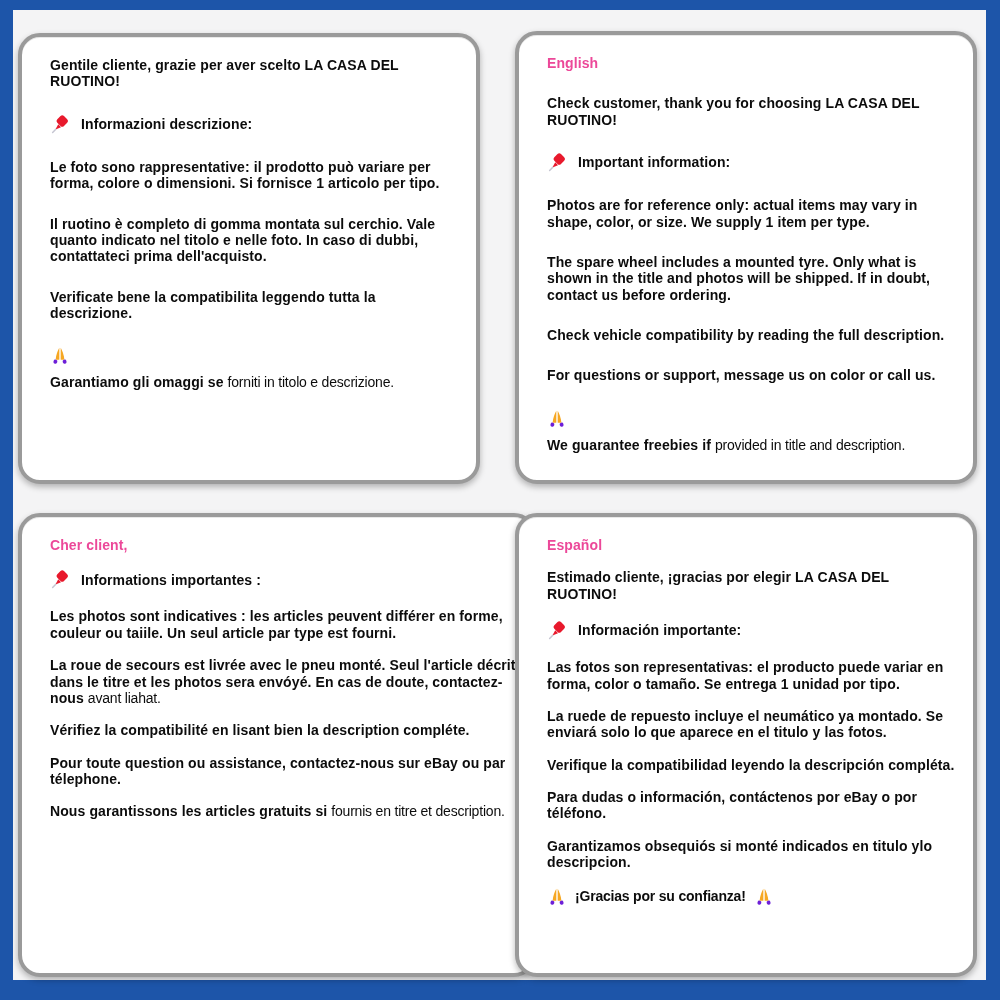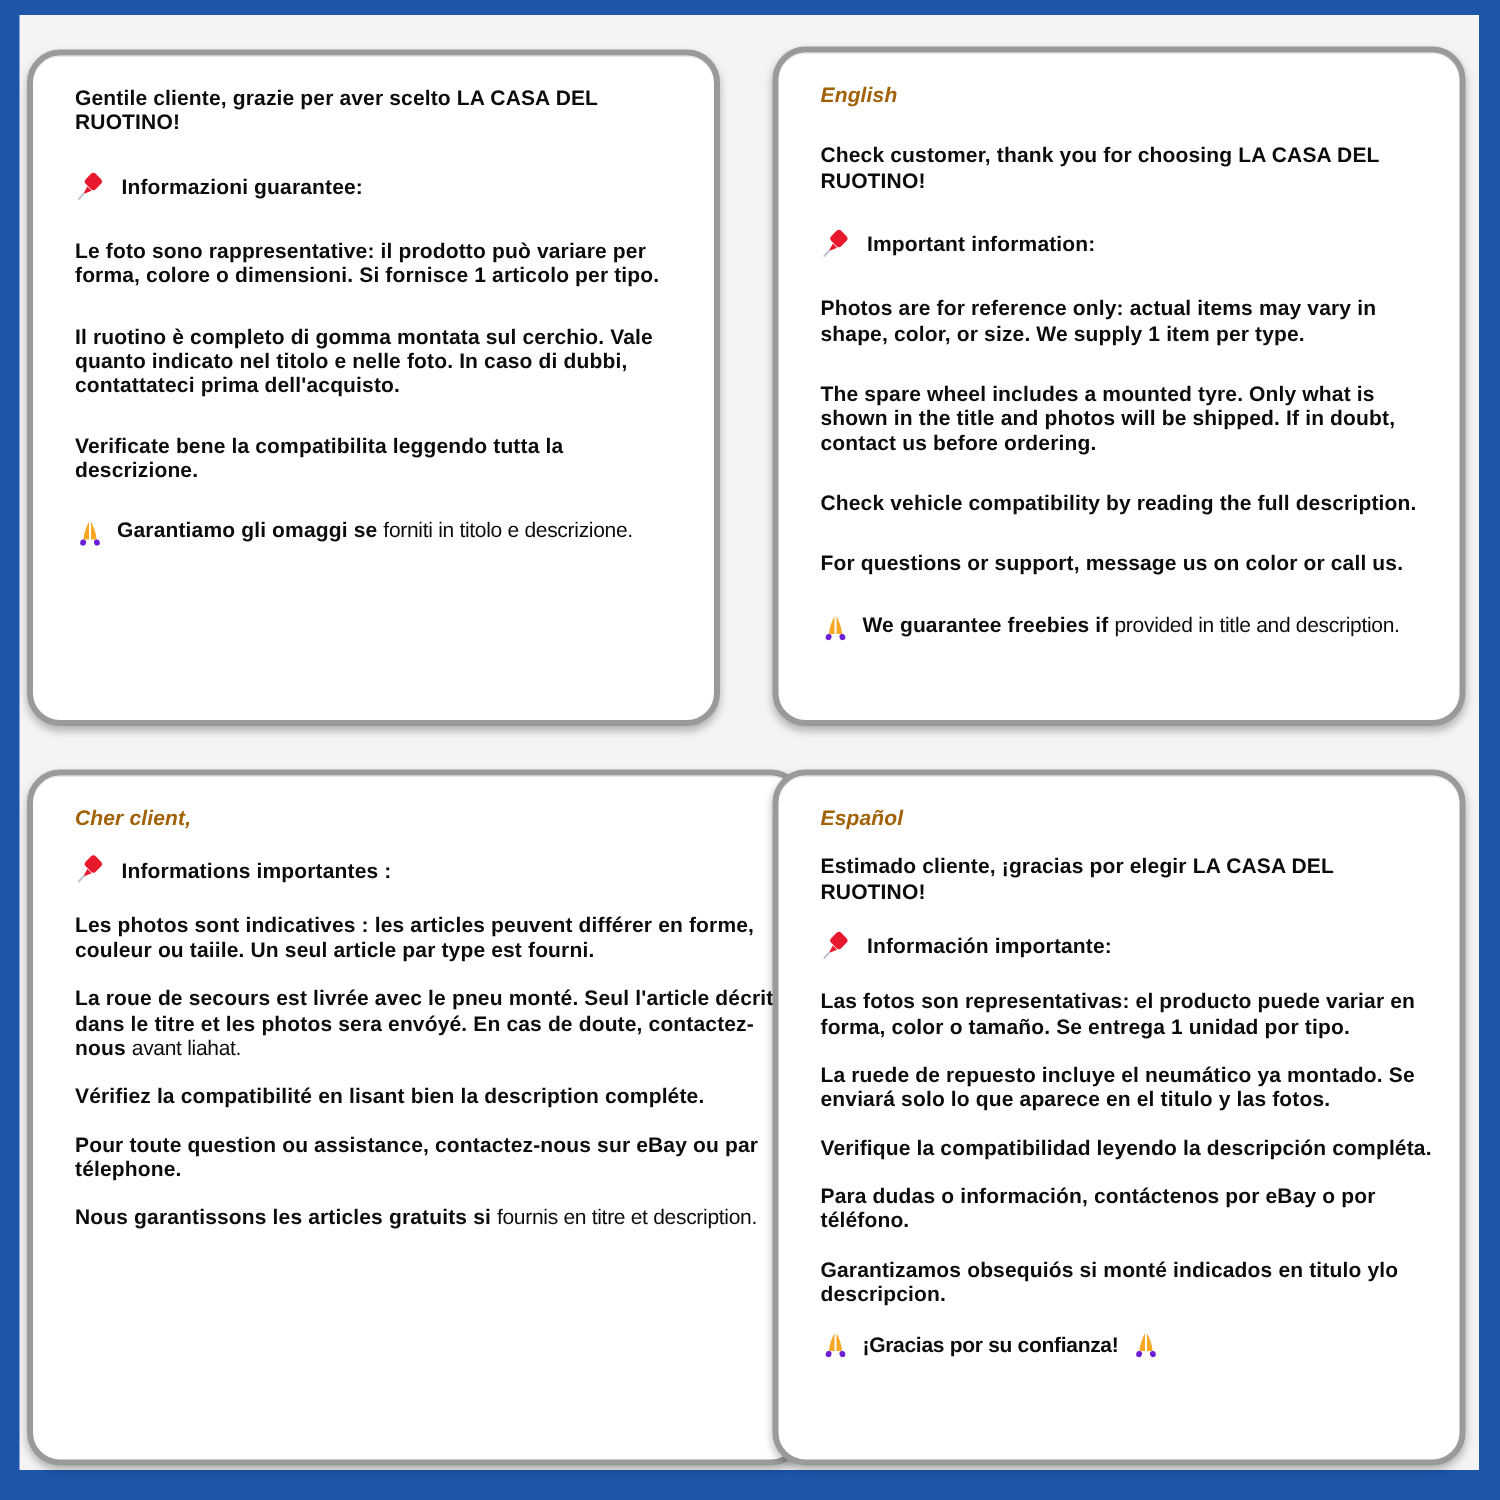--- a/index.html
+++ b/index.html
@@ -22,47 +22,47 @@
     padding:20px 16px 10px 28px;
     font-size:14px;font-weight:bold;line-height:1.17;
     letter-spacing:.1px;
   }
   .card-it{left:5px;top:23px;width:462px;height:451px;}
   .card-en{left:502px;top:21px;width:462px;height:453px;}
   .card-fr{left:5px;top:503px;width:518px;height:464px;}
   .card-es{left:502px;top:503px;width:462px;height:464px;}
   .card p{margin:0 0 24px 0;}
   .card-fr p,.card-es p{margin:0 0 16px 0;}
-  .hdr{color:#a16207;margin:0;font-style:italic;}
+  .hdr{color:#ec4899;margin:0;}
   .intro{margin:0 0 24px 0;}
   .card-fr .intro,.card-es .intro{margin:0 0 18px 0;}
   .imp-row{display:flex;align-items:center;gap:10px;margin:0 0 24px 0;}
   .card-fr .imp-row,.card-es .imp-row{margin:0 0 18px 0;}
-  .pray-row{display:flex;align-items:flex-start;gap:8px;margin:0;}
+  .pray-row{display:flex;align-items:flex-start;gap:8px;margin:0;flex-direction:column;}
   .pray-row svg{flex:0 0 auto;margin-top:1px;}
   .cond{font-weight:normal;letter-spacing:-.2px;}
   .thanks-row{display:flex;align-items:center;gap:8px;margin:0;}
   svg.icon{display:block;}
 </style>
 </head>
 <body>
 
 <div class="panel">
 
   <div class="card card-it">
     <p class="intro">Gentile cliente, grazie per aver scelto LA CASA DEL RUOTINO!</p>
     <div class="imp-row">
       <span>
   <svg class="icon" viewBox="0 0 24 24" width="21" height="21" aria-hidden="true">
     <rect x="8.6" y="2.6" width="10.8" height="10.8" rx="2.8" transform="rotate(45 14 8)" fill="#e8192c"></rect>
     <path d="M9.4 11.8 L12.6 15 L6.2 17.8 Z" fill="#e8192c"></path>
     <path d="M6.6 17.4 L3 21.2" stroke="#c6c6d2" stroke-width="1.7" stroke-linecap="round"></path>
   </svg>
 </span>
-      <span>Informazioni guarantee:</span>
+      <span>Informazioni descrizione:</span>
     </div>
     <p>Le foto sono rappresentative: il prodotto può variare per forma, colore o dimensioni. Si fornisce 1 articolo per tipo.</p>
     <p>Il ruotino è completo di gomma montata sul cerchio. Vale quanto indicato nel titolo e nelle foto. In caso di dubbi, contattateci prima dell'acquisto.</p>
     <p>Verificate bene la compatibilita leggendo tutta la descrizione.</p>
     <div class="pray-row">
       <span>
   <svg class="icon" viewBox="0 0 24 24" width="20" height="20" aria-hidden="true">
     <path d="M11.2 2.2 C9.1 5.9 7.3 10.6 6.7 16.4 L11.2 16.4 Z" fill="#f6a723"></path>
     <path d="M12.8 2.2 C14.9 5.9 16.7 10.6 17.3 16.4 L12.8 16.4 Z" fill="#f6a723"></path>
     <rect x="4.2" y="16.4" width="4.6" height="4.9" rx="2.2" fill="#6d1fd8" transform="rotate(14 6.5 18.8)"></rect>

